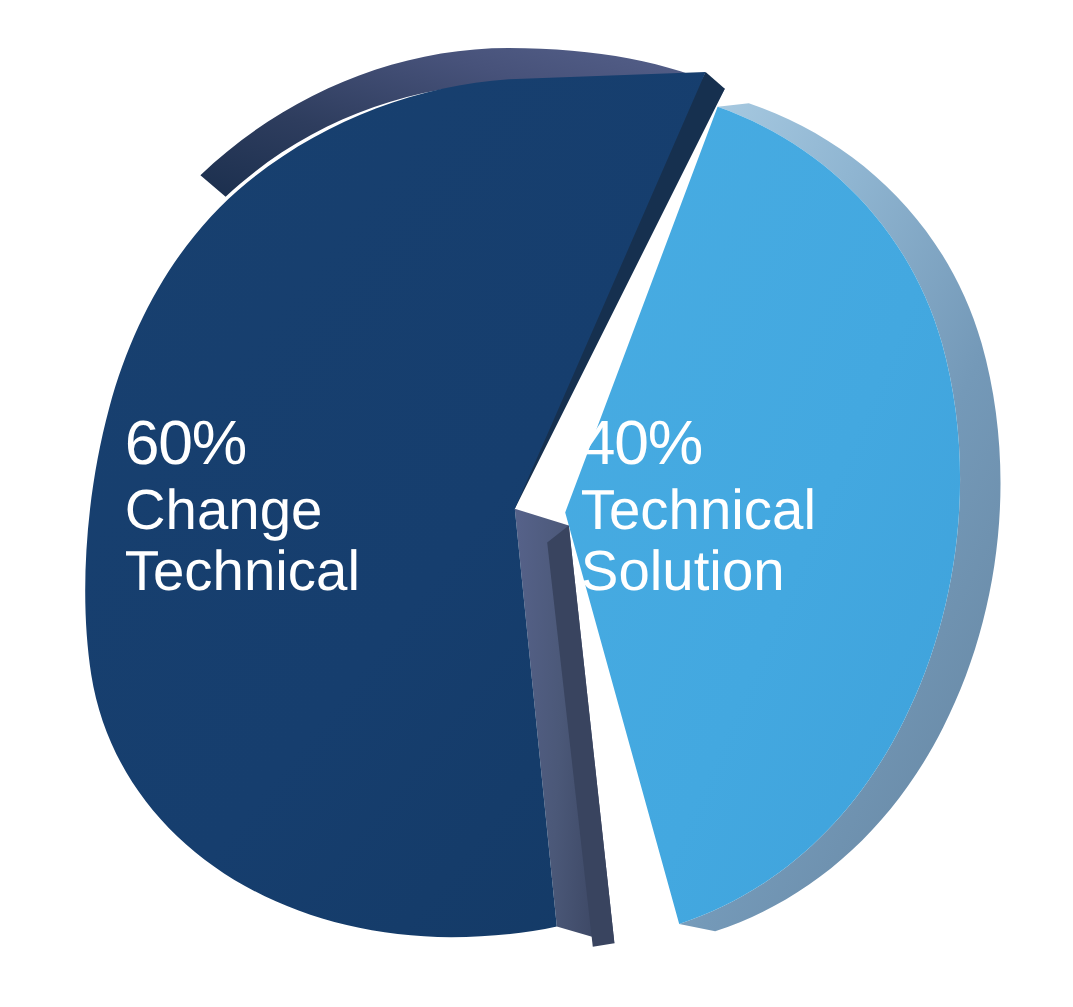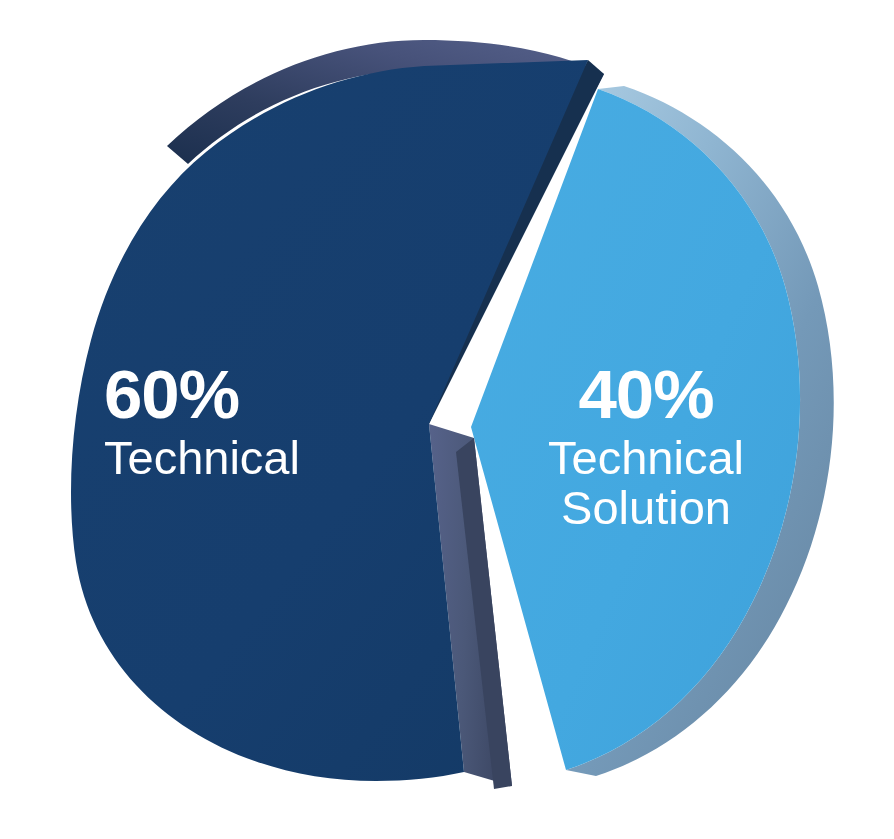--- a/index.html
+++ b/index.html
@@ -28,49 +28,48 @@
     height: 839px;
     display: block;
   }
   .label-group {
     position: absolute;
     color: #ffffff;
     user-select: none;
   }
   .pct {
     font-family: "Liberation Sans", sans-serif;
-    font-weight: bold;
-    font-size: 69px;
+    font-weight: normal;
+    font-size: 52px;
     line-height: 0.98;
     letter-spacing: -1px;
     white-space: nowrap;
-    margin-top: 16px;
   }
   .name {
     font-family: "Liberation Sans", sans-serif;
     font-weight: normal;
     font-size: 47px;
     line-height: 1.08;
     white-space: nowrap;
   }
   
   #label-change-management {
     left: 104px;
     top: 345px;
     text-align: left;
   }
   #label-change-management .pct {
     margin-bottom: 4px;
   }
   
   #label-technical-solution {
-    left: 510px;
+    left: 484px;
     top: 345px;
     width: 272px;
-    text-align: center;
+    text-align: left;
   }
   #label-technical-solution .pct {
     margin-bottom: 4px;
   }
 </style>
 </head>
 <body>
 
 <div id="chart-root">
 
@@ -166,20 +165,21 @@
                C 224 781, 97 694, 76 562
                C 66 498, 71 414, 91 340
                C 112 262, 152 196, 206 152
                C 270 100, 348 71, 424 66
                Z"></path>
     </g>
   </svg>
 
   <div class="label-group" id="label-change-management">
     <div class="pct">60%</div>
+    <div class="name">Change</div>
     <div class="name">Technical</div>
   </div>
 
   <div class="label-group" id="label-technical-solution">
     <div class="pct">40%</div>
     <div class="name">Technical</div>
     <div class="name">Solution</div>
   </div>
 
 </div>

